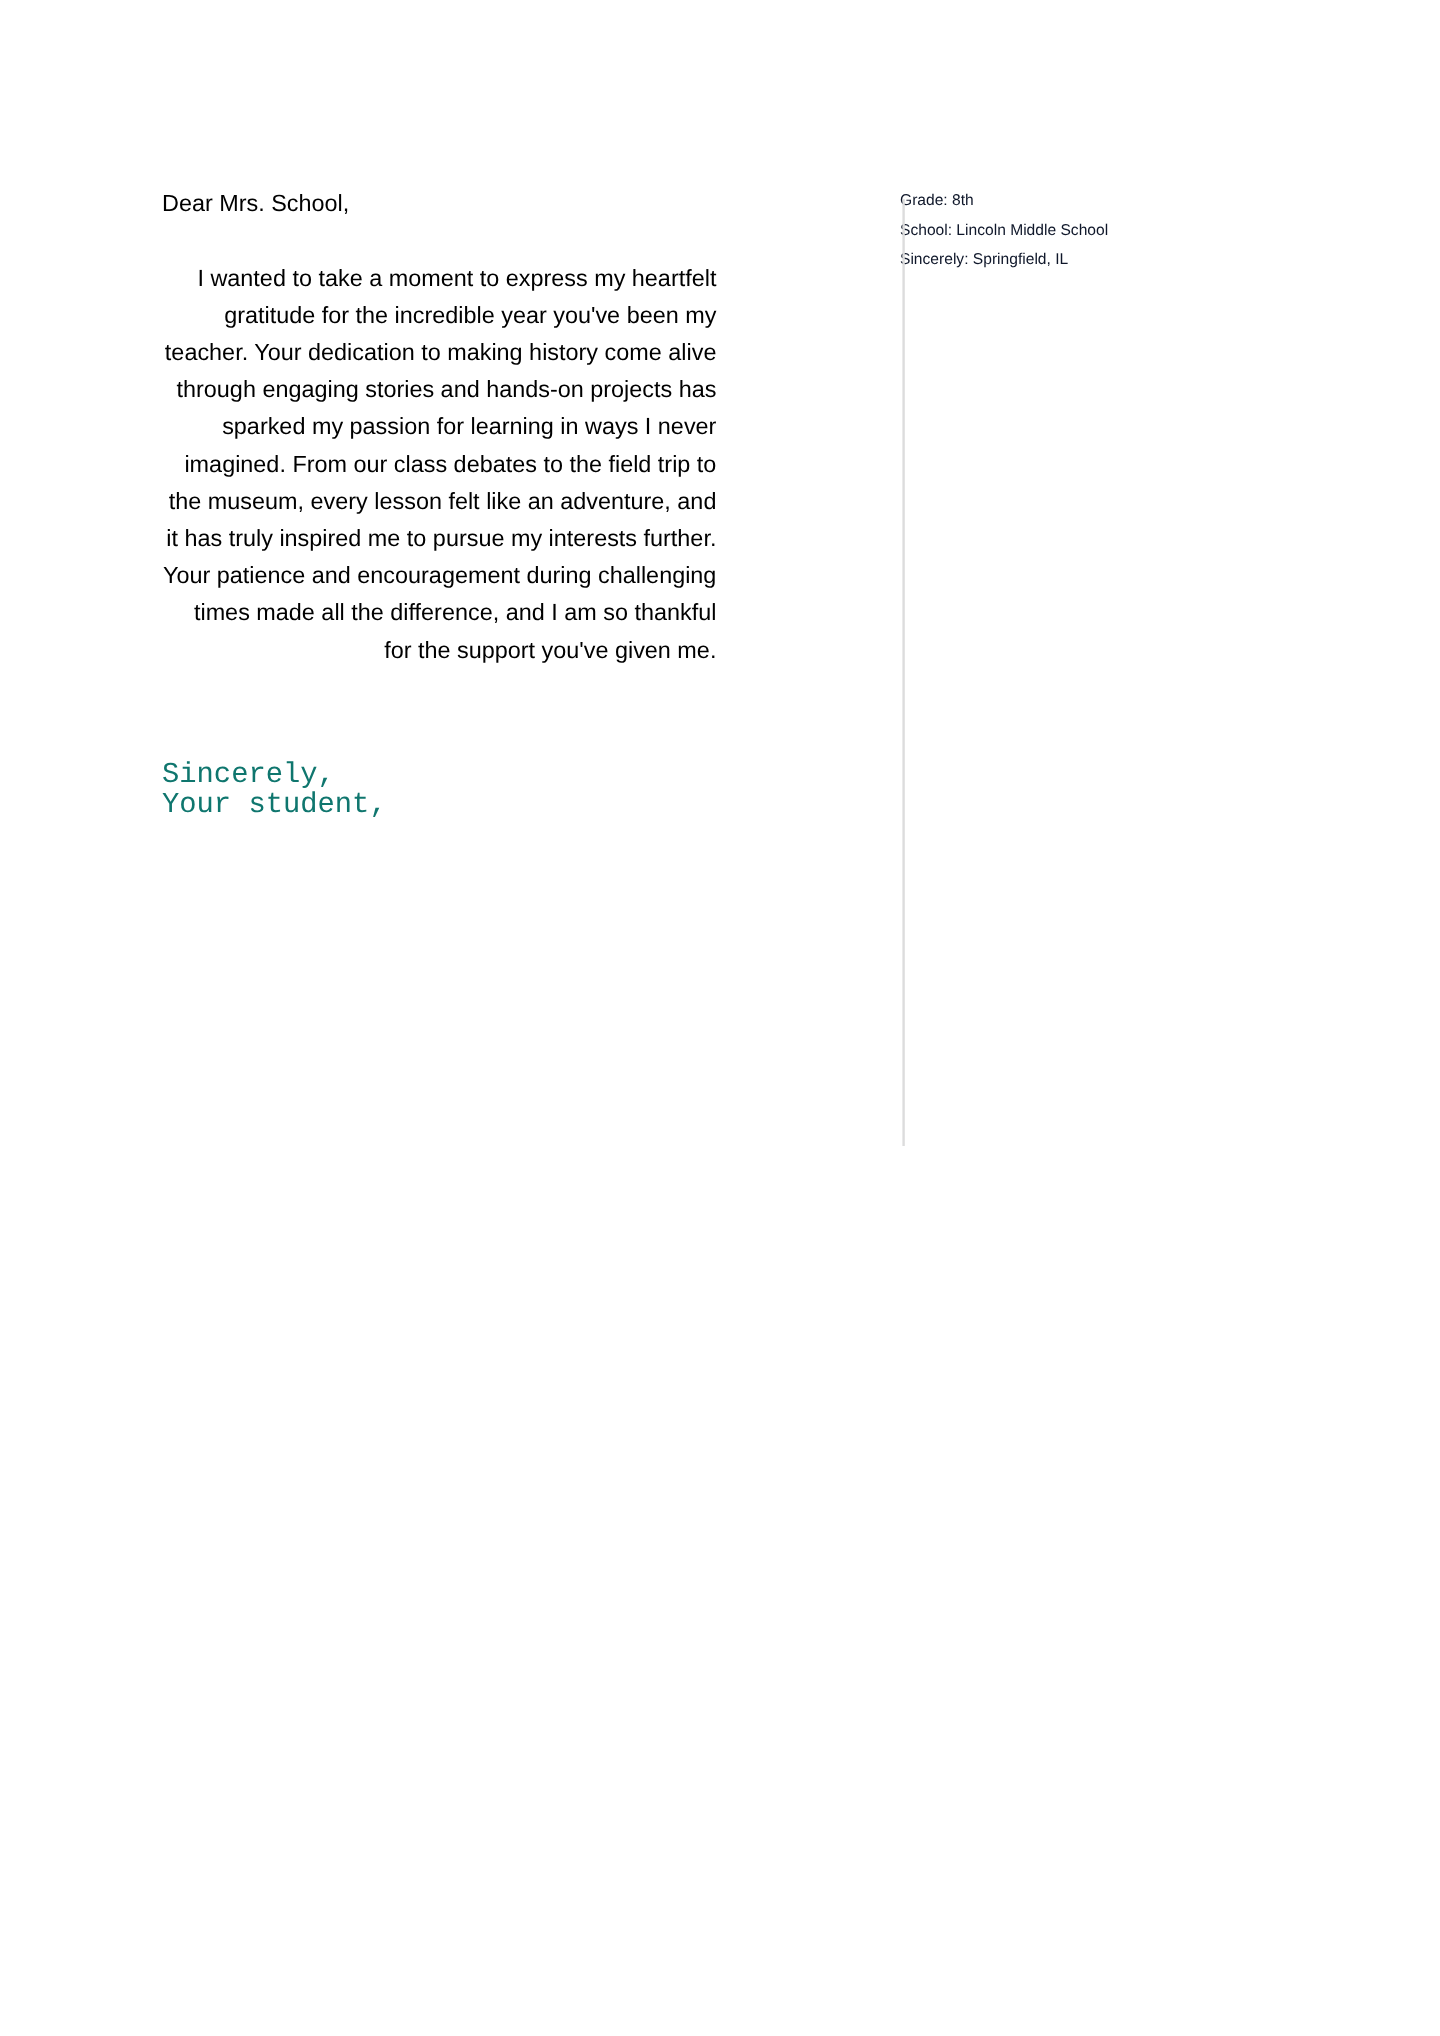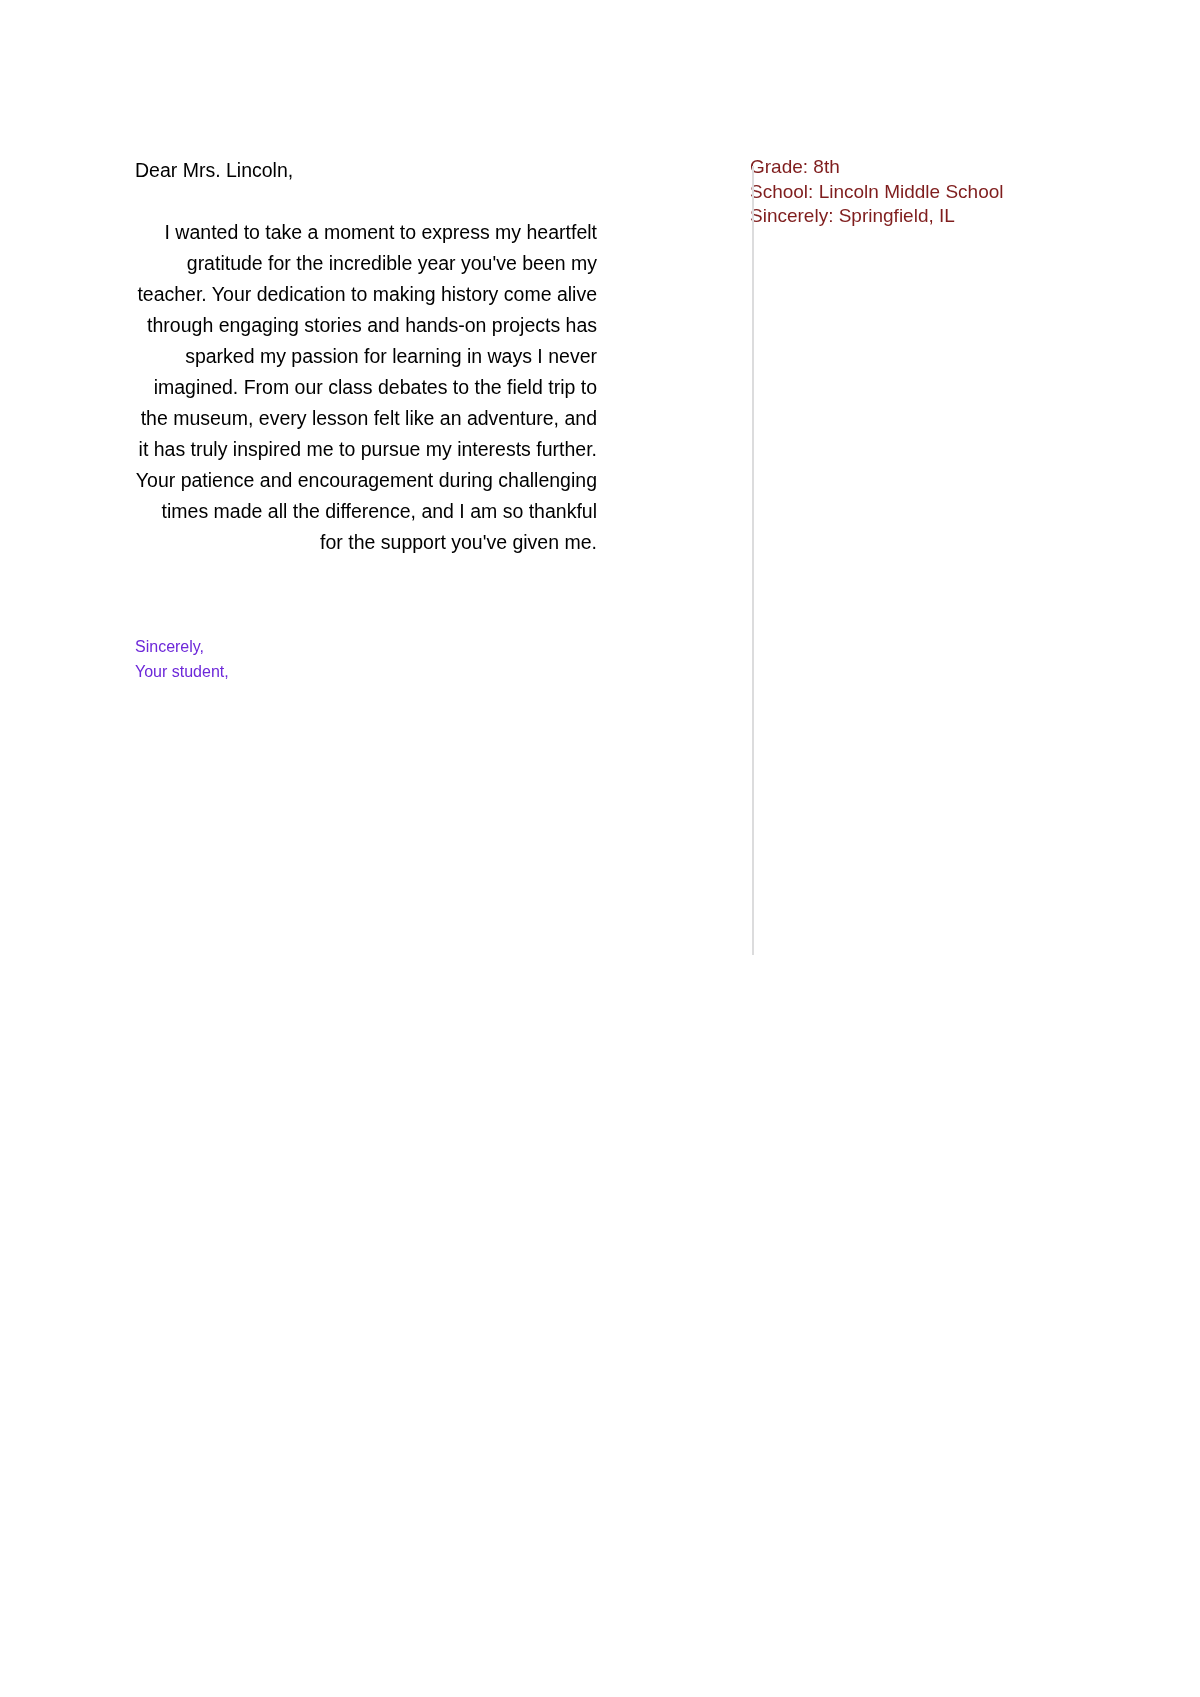--- a/index.html
+++ b/index.html
@@ -61,24 +61,25 @@
 
   .para-gap {
     height: 31px;
   }
 
   .signoff-gap {
     height: 46px;
   }
 
   .letter-signoff {
-    font-size: 16px;
+    font-size: 24px;
     line-height: 24.5px;
     margin: 0;
-    color: #6d28d9;
+    color: #0f766e;
+    font-family: Liberation Mono, monospace;
   }
 
   .letter-signoff-line {
     display: block;
   }
 
   
   .column-divider {
     position: absolute;
     left: 617px;
@@ -91,41 +92,41 @@
   
   .meta-column {
     margin-left: 0;
     padding-left: 153px;
     width: 468px;
     flex: 0 0 468px;
     box-sizing: border-box;
   }
 
   .meta-block {
-    font-size: 19px;
+    font-size: 13px;
     line-height: 24.5px;
-    color: #7f1d1d;
+    color: #0f172a;
   }
 
   .meta-line {
     display: block;
     margin: 0;
   }
 </style>
 </head>
 <body>
 
 <div class="page">
 
   <div class="content-area">
     <div class="columns">
 
       <div class="letter-column">
 
-        <p class="letter-salutation">Dear Mrs. Lincoln,</p>
+        <p class="letter-salutation">Dear Mrs. School,</p>
 
         <div class="para-gap"></div>
 
         <p class="letter-paragraph">I wanted to take a moment to express my heartfelt gratitude for the incredible year you've been my teacher. Your dedication to making history come alive through engaging stories and hands-on projects has sparked my passion for learning in ways I never imagined. From our class debates to the field trip to the museum, every lesson felt like an adventure, and it has truly inspired me to pursue my interests further. Your patience and encouragement during challenging times made all the difference, and I am so thankful for the support you've given me.</p>
 
         <div class="para-gap"></div>
 
 
         <div class="signoff-gap"></div>
 

